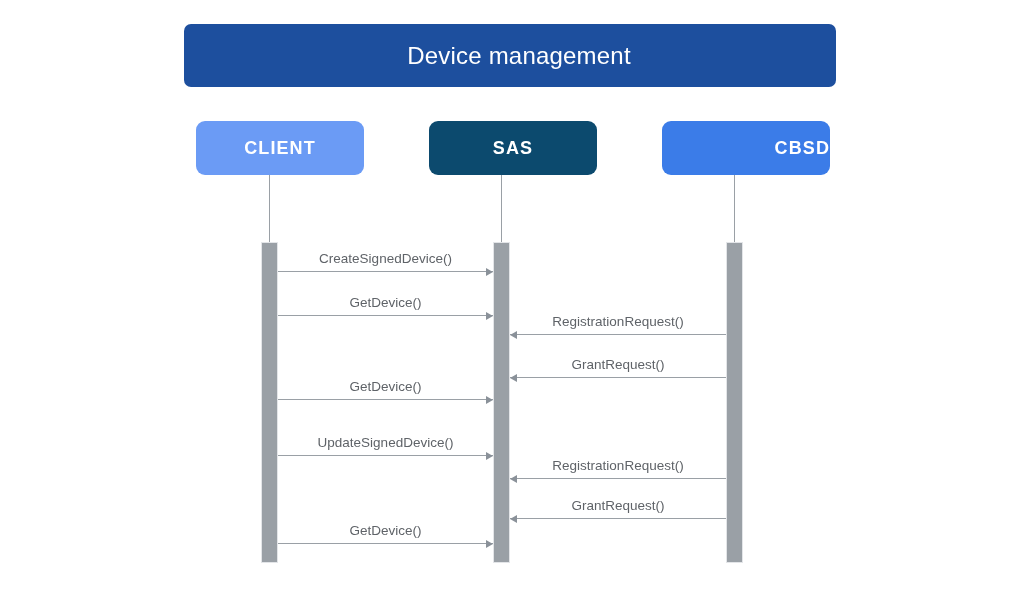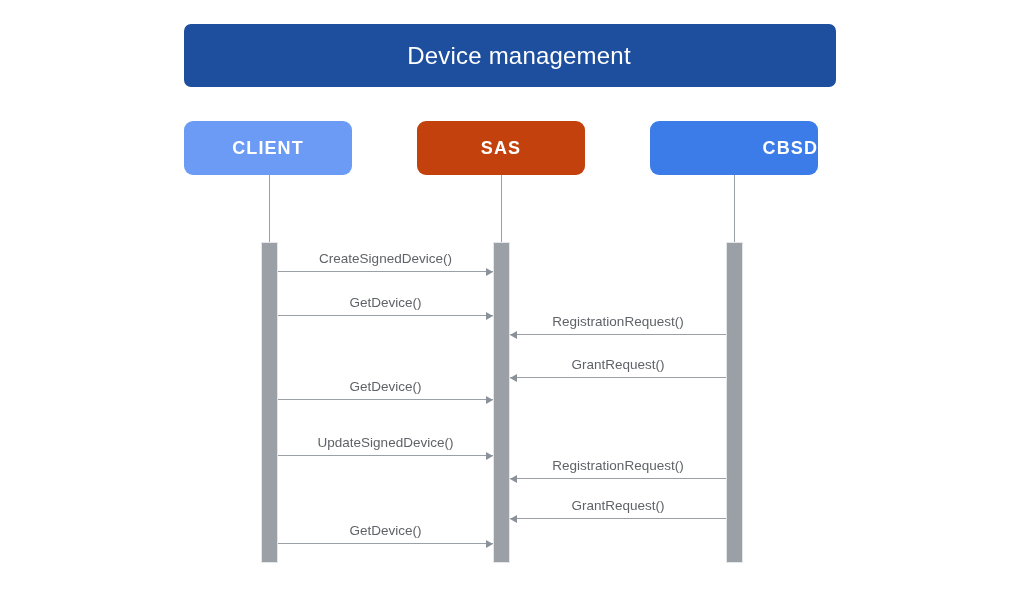--- a/index.html
+++ b/index.html
@@ -48,30 +48,31 @@
   
   .participant-box {
     position: absolute;
     top: 121px;
     width: 168px;
     height: 54px;
     border-radius: 9px;
     display: flex;
     align-items: center;
     justify-content: center;
+    margin-left: 12px;
   }
   .participant-label {
     color: #ffffff;
     font-size: 18px;
     font-weight: 700;
     letter-spacing: 1.1px;
     white-space: nowrap;
   }
   .p-client { left: 184px; background: #6b9bf5; }
-  .p-sas    { left: 417px; background: #c2410c; }
+  .p-sas    { left: 417px; background: #0c4a6e; }
   .p-cbsd   { left: 650px; background: #3b7ce8; justify-content: flex-end; }
 
   
   .lifeline {
     position: absolute;
     width: 1px;
     background: #9aa0a6;
     top: 175px;
     height: 67px;
   }

